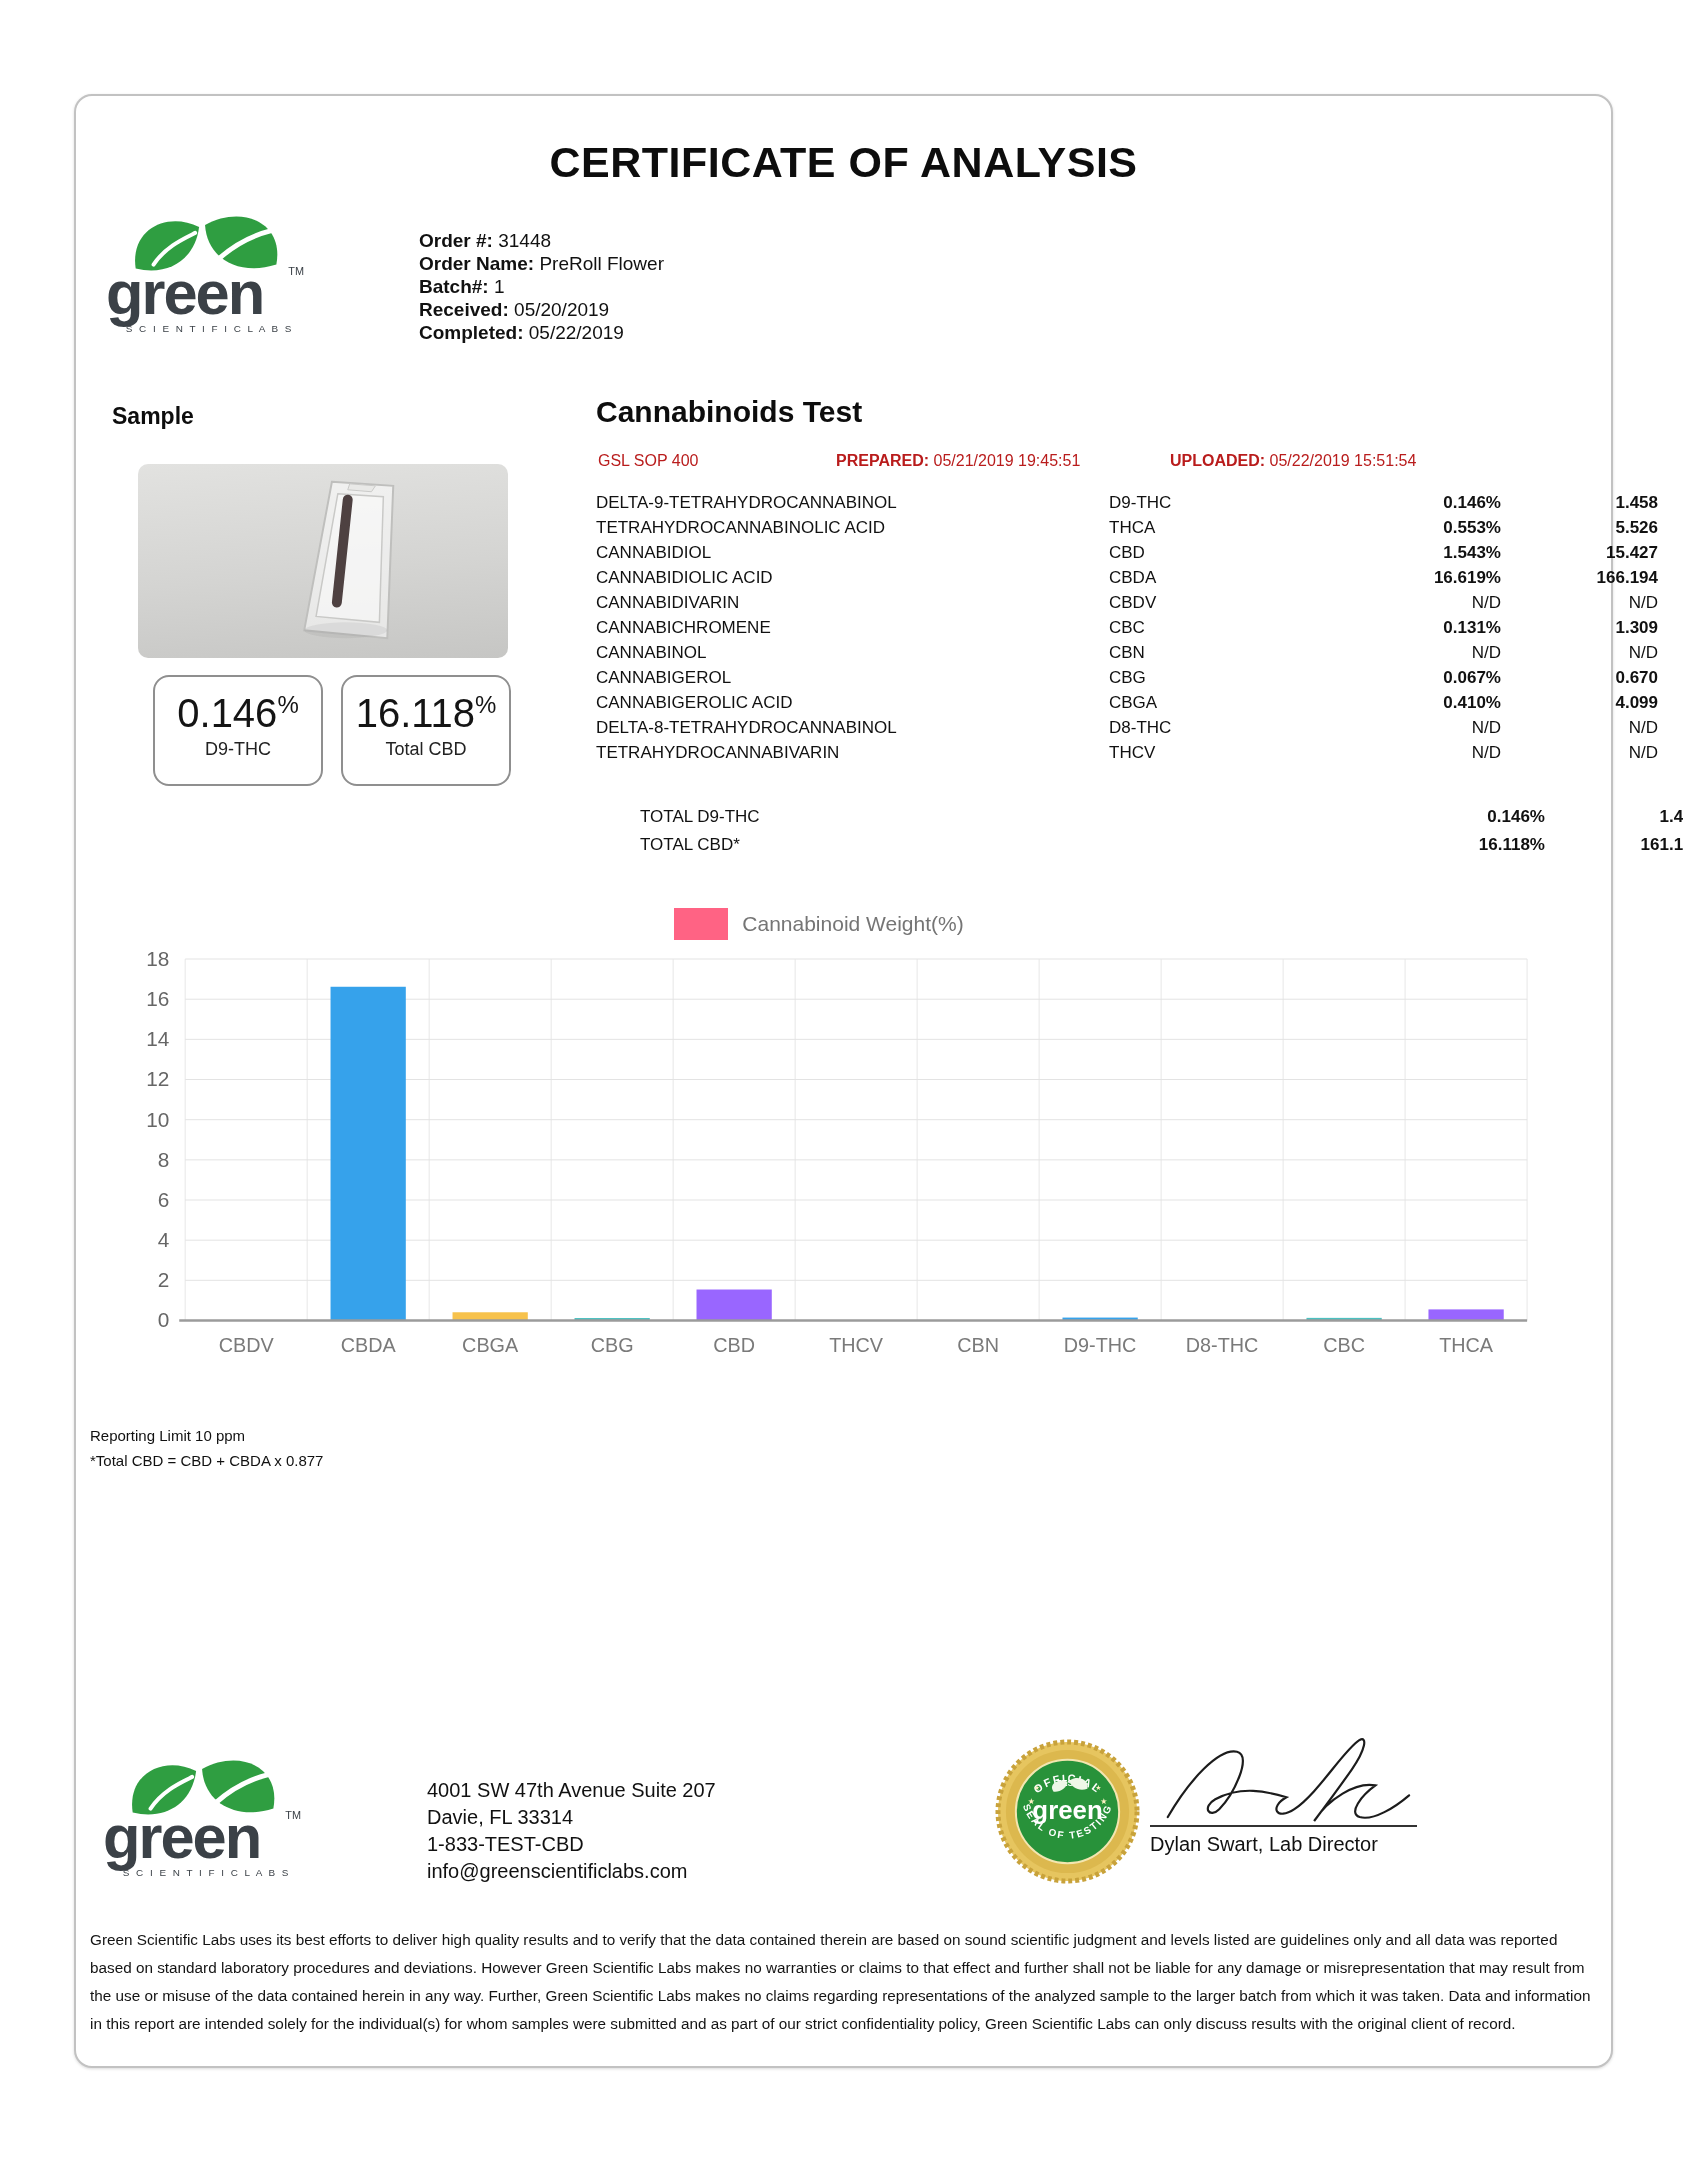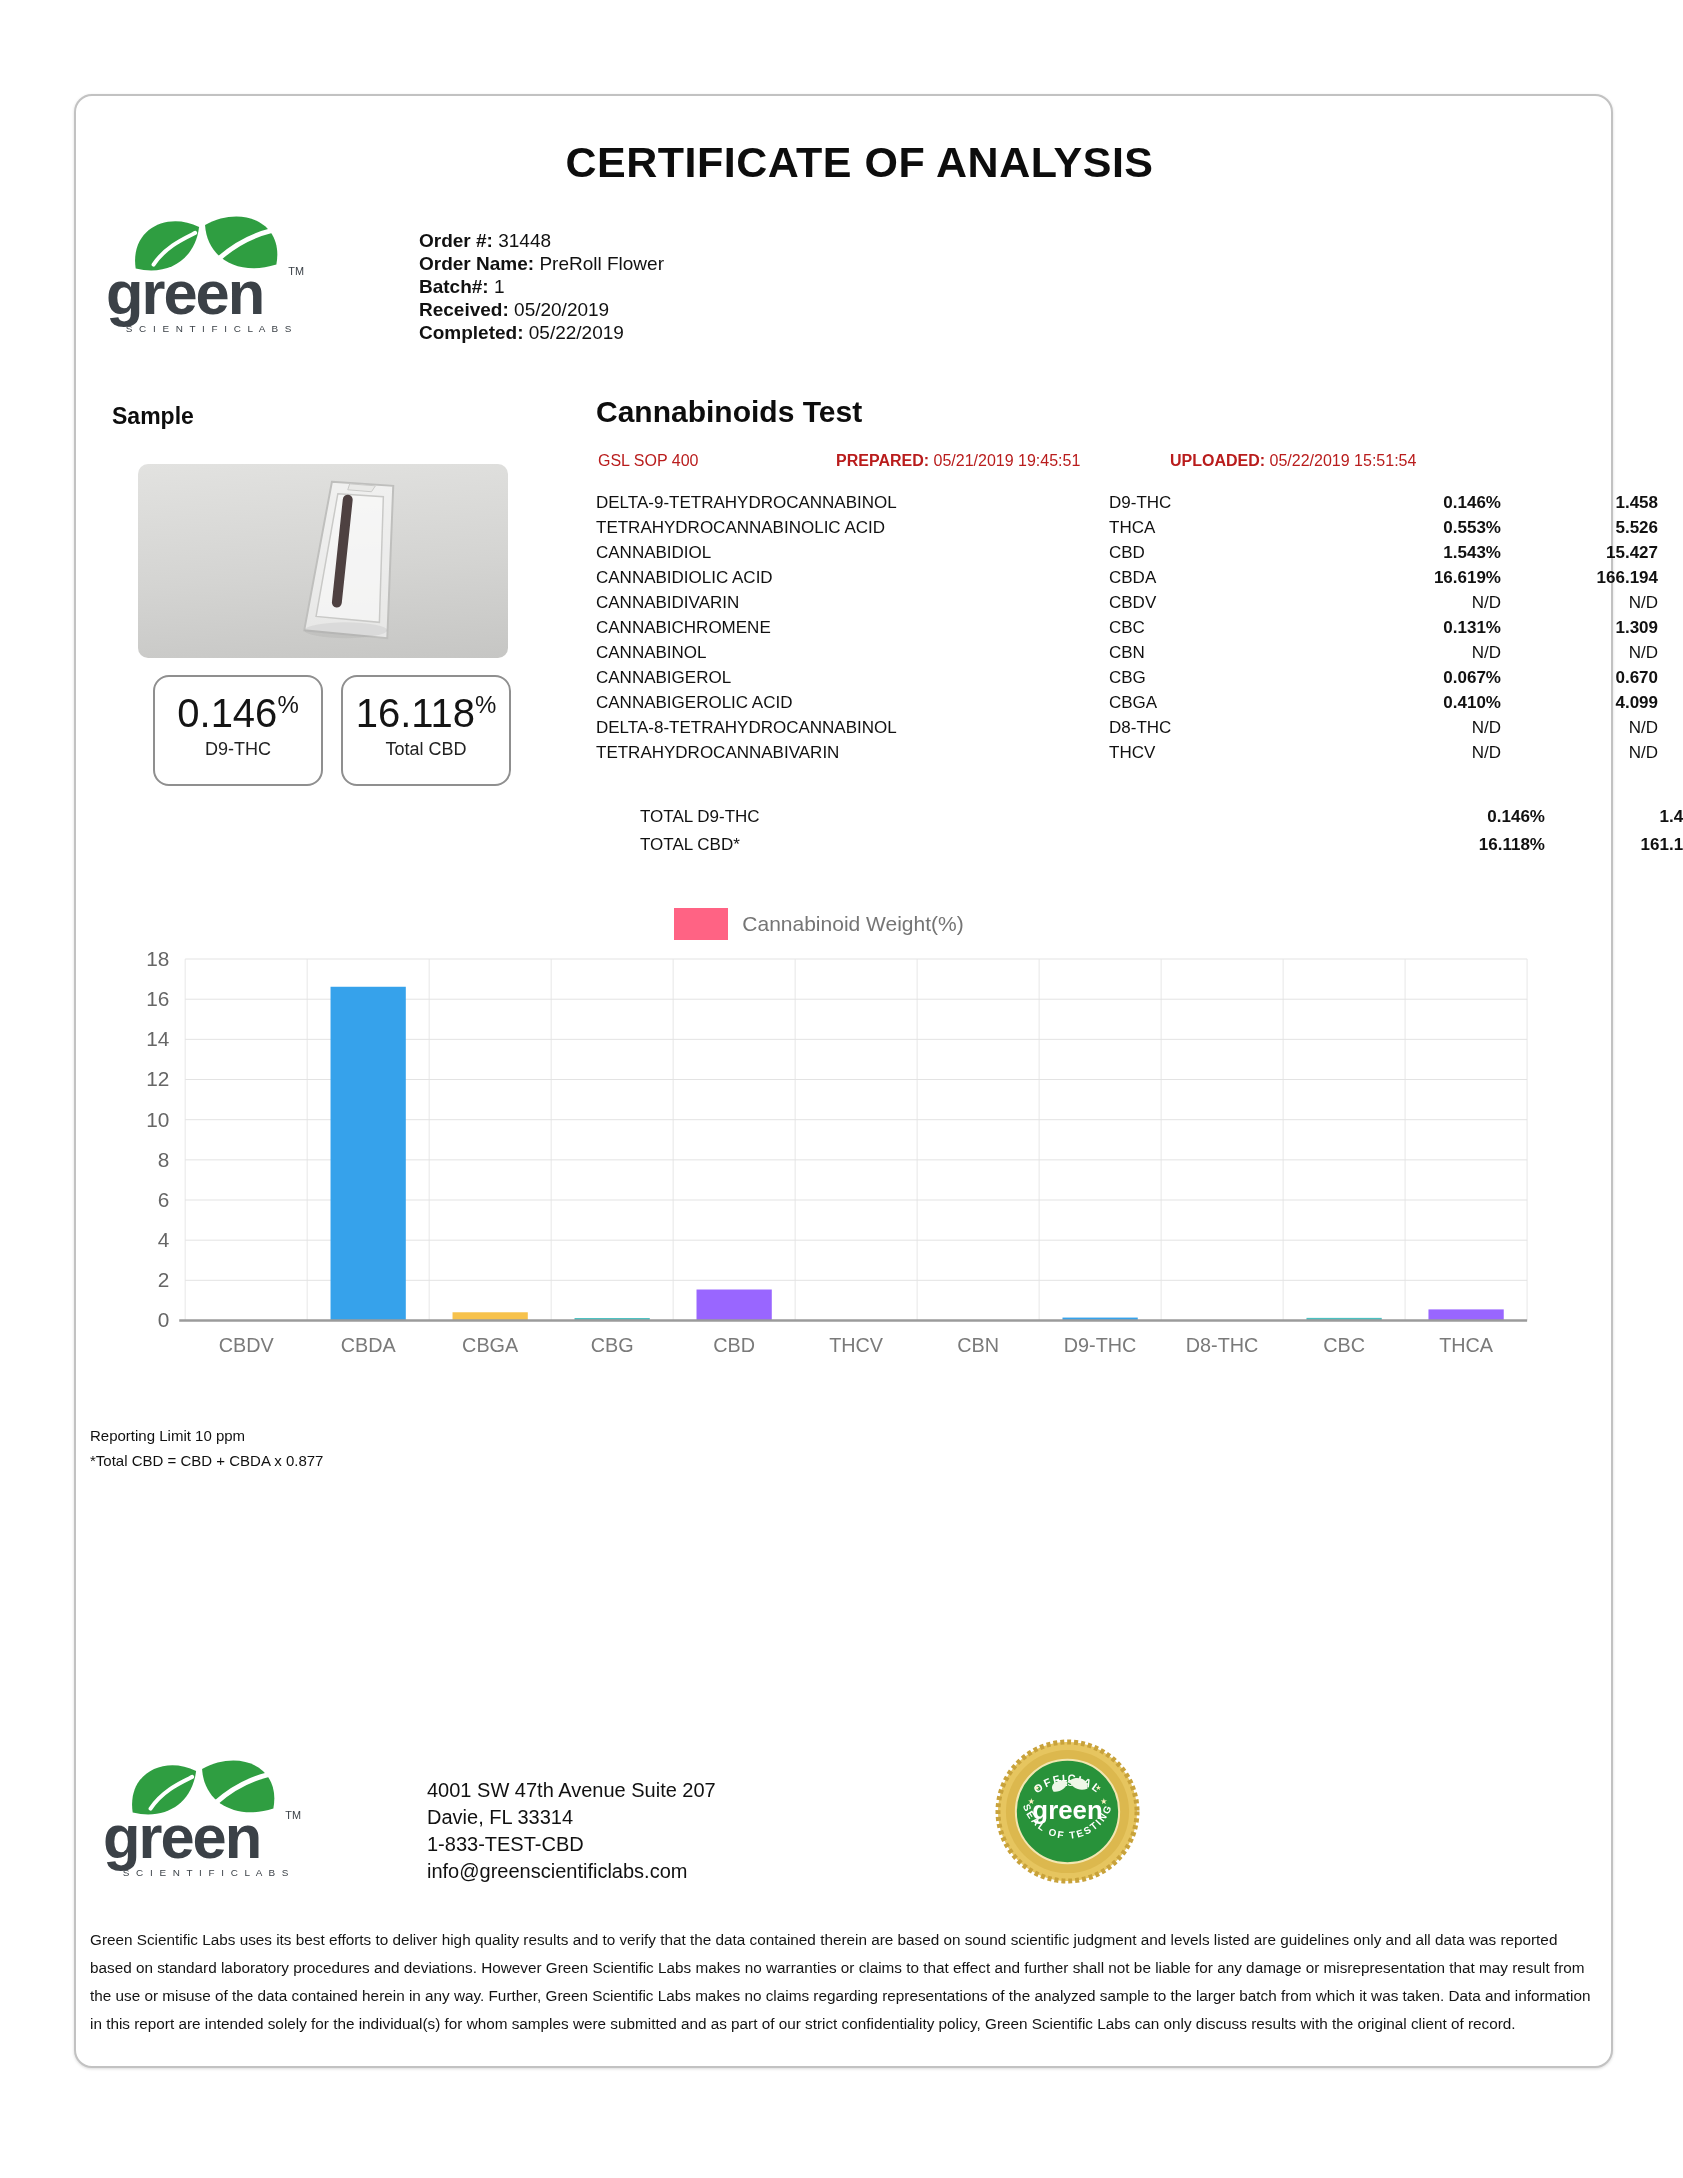--- a/index.html
+++ b/index.html
@@ -1,20 +1,20 @@
 <!DOCTYPE html>
 <html><head>
 <meta charset="utf-8">
 <style>
   html,body{margin:0;padding:0;background:#ffffff;font-family:"Liberation Sans",sans-serif;}
   .stage{position:relative;width:1683px;height:2178px;background:#fff;overflow:hidden;}
   .page{position:absolute;left:74px;top:94px;width:1535px;height:1970px;background:#fff;
         border:2px solid #c2c2c2;border-radius:18px;box-shadow:0 1px 3px rgba(0,0,0,.15);}
   .title{position:absolute;left:0;top:42px;width:100%;text-align:center;font-size:43px;
-         font-weight:bold;color:#0d0d0d;letter-spacing:0.5px;padding-left:16px;}
+         font-weight:bold;color:#0d0d0d;letter-spacing:0.5px;}
   
   .logo{position:absolute;}
   .logo-top{left:28px;top:117px;}
   .logo-bottom{left:25px;top:1661px;}
   
   .order-block{position:absolute;left:343px;top:133px;font-size:19px;line-height:23px;color:#111;}
   .order-block b{font-weight:bold;}
   
   .sample-h{position:absolute;left:36px;top:307px;font-size:23px;font-weight:bold;color:#0d0d0d;}
   .photo{position:absolute;left:62px;top:368px;width:370px;height:194px;border-radius:10px;
@@ -307,18 +307,26 @@
         <text font-size="10" font-weight="bold" fill="#ffffff" letter-spacing="2">
           <textPath href="#arcBottom" startOffset="50%" text-anchor="middle" id="seal-bottom">SEAL OF TESTING</textPath>
         </text>
         <text x="-40" y="-8" font-size="8" fill="#fff3c4">★</text>
         <text x="33" y="-8" font-size="8" fill="#fff3c4">★</text>
         <text x="-34" y="-22" font-size="7" fill="#fff3c4">★</text>
         <text x="28" y="-22" font-size="7" fill="#fff3c4">★</text>
       </svg>
     </div>
 
+    <div class="sig">
+      <div class="sigline">
+        <svg width="267" height="95" viewBox="0 0 270 96">
+          <path d="M18,88 C40,50 70,18 88,22 C104,26 84,66 70,80 C60,90 52,78 66,70 C92,56 118,62 138,68 C120,78 128,92 146,80 C170,64 196,20 212,10 C220,6 218,20 204,40 C190,60 172,84 166,92 C180,70 208,52 228,56 C214,66 200,84 212,88 C226,92 248,78 262,66" fill="none" stroke="#1c1c1c" stroke-width="2.2" stroke-linecap="round"></path>
+        </svg>
+      </div>
+      <div class="signame">Dylan Swart, Lab Director</div>
+    </div>
 
     <div class="disclaimer">Green Scientific Labs uses its best efforts to deliver high quality results and to verify that the data contained therein are based on sound scientific judgment and levels listed are guidelines only and all data was reported based on standard laboratory procedures and deviations. However Green Scientific Labs makes no warranties or claims to that effect and further shall not be liable for any damage or misrepresentation that may result from the use or misuse of the data contained herein in any way. Further, Green Scientific Labs makes no claims regarding representations of the analyzed sample to the larger batch from which it was taken. Data and information in this report are intended solely for the individual(s) for whom samples were submitted and as part of our strict confidentiality policy, Green Scientific Labs can only discuss results with the original client of record.</div>
 
   </div>
 </div>
 
 
 </body></html>

